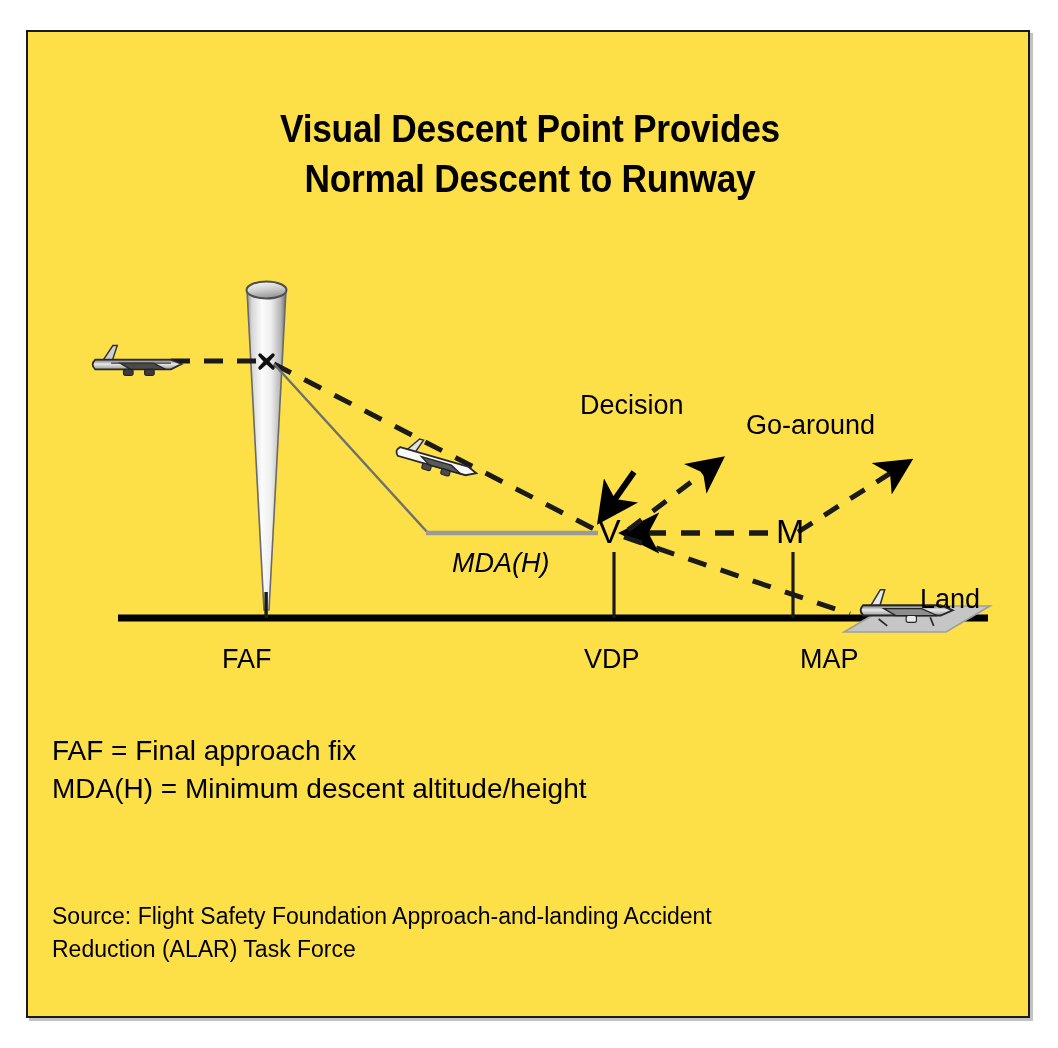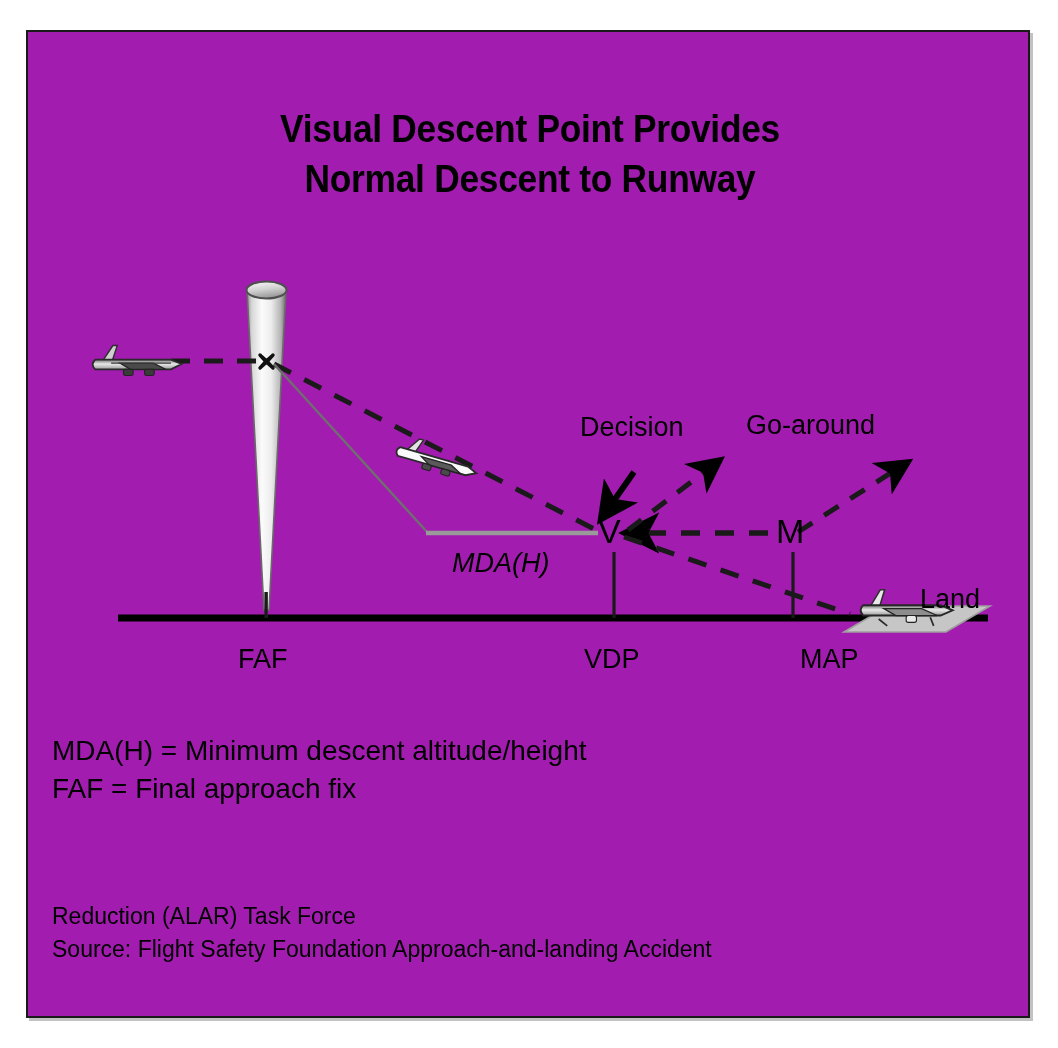--- a/index.html
+++ b/index.html
@@ -21,21 +21,21 @@
     width: 1058px;
     height: 1048px;
   }
   .frame {
     position: absolute;
     left: 26px;
     top: 30px;
     width: 1004px;
     height: 988px;
     border: 2px solid #1a1a1a;
-    background: #a21caf;
+    background: #fde047;
     box-sizing: border-box;
     box-shadow: 3px 3px 0 rgba(120,120,120,0.45);
   }
   .title-block {
     position: absolute;
     left: 0;
     top: 72px;
     width: 1004px;
     text-align: center;
     font-weight: bold;
@@ -213,37 +213,37 @@
           <path d="M 8 26 L 10 20 L 20 20 L 24 26 Z" fill="#3f3f3f"></path>
           <path d="M 14 22 L 26 2 L 31 2 L 25 22 Z" fill="#e8e8e8" stroke="#2e2e2e" stroke-width="1.8"></path>
           <path d="M 6 20 L 96 20 L 110 26 L 96 32 L 6 32 Q 0 26 6 20 Z" fill="url(#fuseGrad)" stroke="#262626" stroke-width="2.2"></path>
           <path d="M 30 24 L 74 24 L 92 32 L 44 32 Z" fill="#8d8d8d" stroke="#232323" stroke-width="1.5"></path>
           <rect x="56" y="32" width="12" height="8" rx="2.5" fill="#e9e9e9" stroke="#222" stroke-width="1.3"></rect>
           <line x1="24" y1="36" x2="34" y2="44" stroke="#2a2a2a" stroke-width="2"></line>
           <line x1="84" y1="34" x2="88" y2="44" stroke="#2a2a2a" stroke-width="2"></line>
         </g>
       </svg>
 
-      <div class="dlabel" style="left:552px; top:380px;text-align:center;">Decision</div>
+      <div class="dlabel" style="left:552px; top:358px;text-align:center;">Decision</div>
       <div class="dlabel" style="left:718px; top:378px;">Go-around</div>
       <div class="dlabel" style="left:424px; top:516px;font-style:italic;">MDA(H)</div>
       <div class="dlabel" style="left:892px; top:552px;">Land</div>
 
       <div class="dlabel-big" style="left:570px; top:480px;">V</div>
       <div class="dlabel-big" style="left:748px; top:480px;">M</div>
 
-      <div class="dlabel" style="left:210px; top:612px;">FAF</div>
+      <div class="dlabel" style="left:194px; top:612px;">FAF</div>
       <div class="dlabel" style="left:556px; top:612px;">VDP</div>
       <div class="dlabel" style="left:772px; top:612px;">MAP</div>
     </div>
 
     <div class="legend">
+      <div class="legend-line">FAF = Final approach fix</div>
       <div class="legend-line">MDA(H) = Minimum descent altitude/height</div>
-      <div class="legend-line">FAF = Final approach fix</div>
     </div>
 
     <div class="source">
+      <div>Source: Flight Safety Foundation Approach-and-landing Accident</div>
       <div>Reduction (ALAR) Task Force</div>
-      <div>Source: Flight Safety Foundation Approach-and-landing Accident</div>
     </div>
 
   </div>
 </div>
 
 </body></html>

